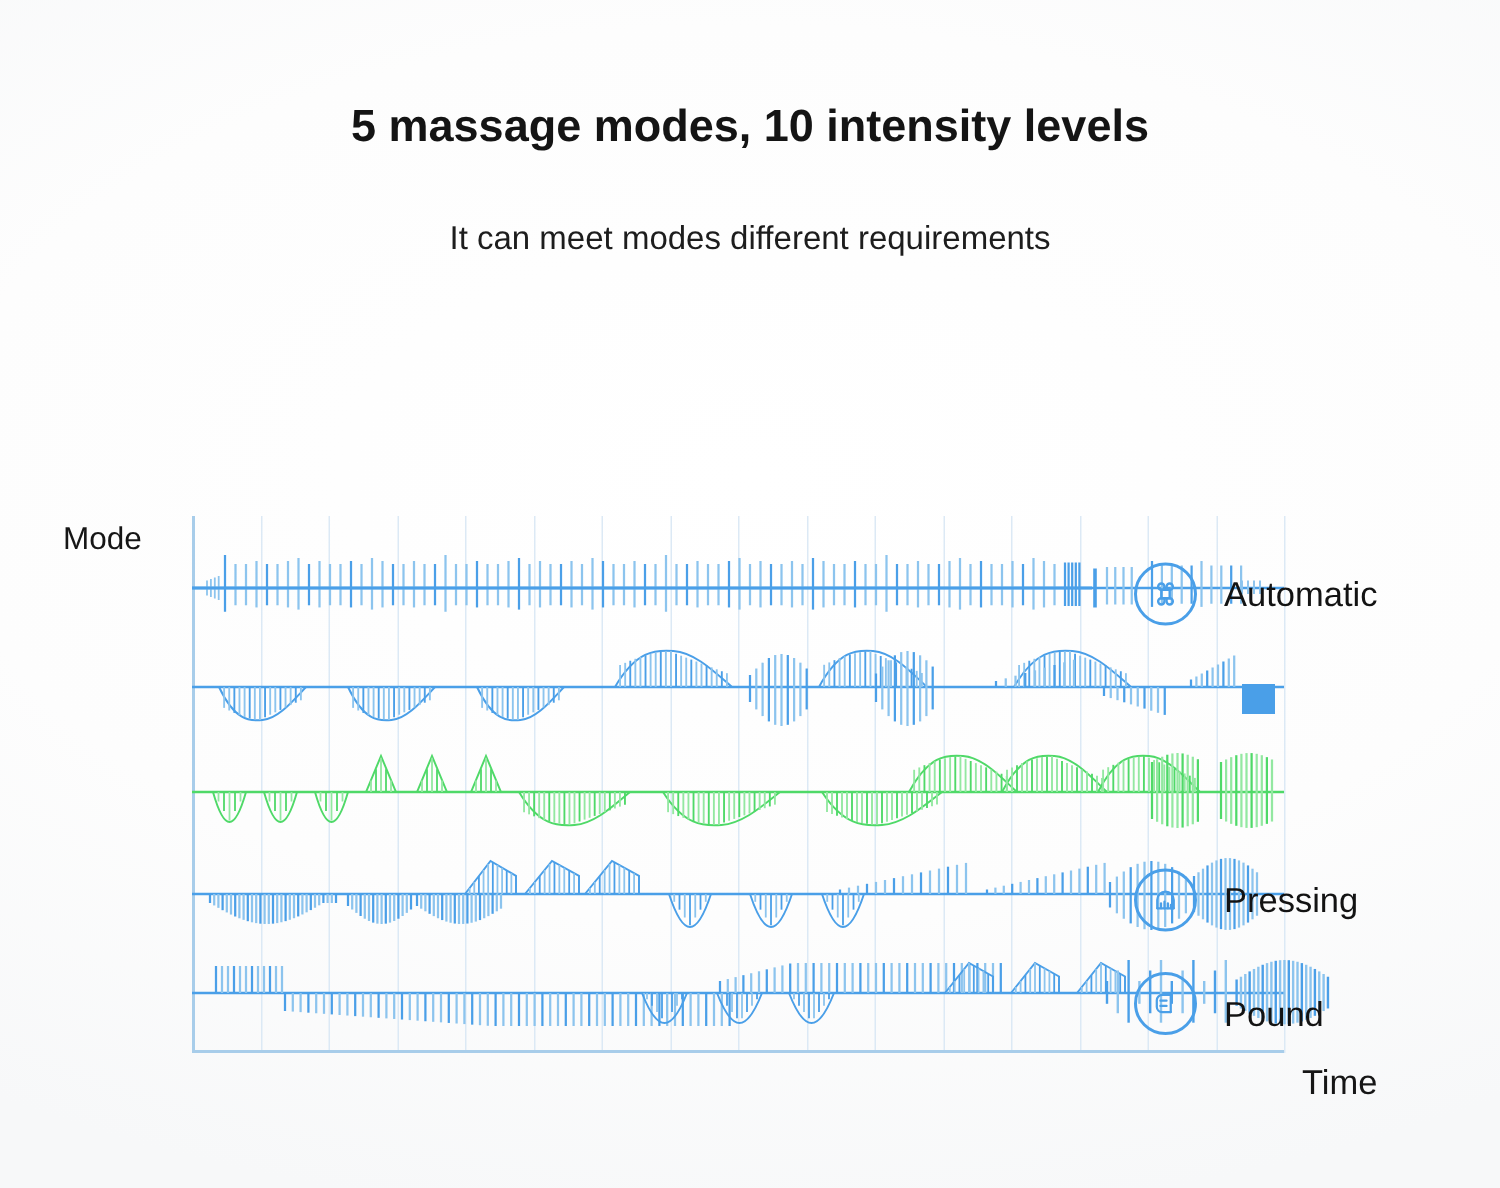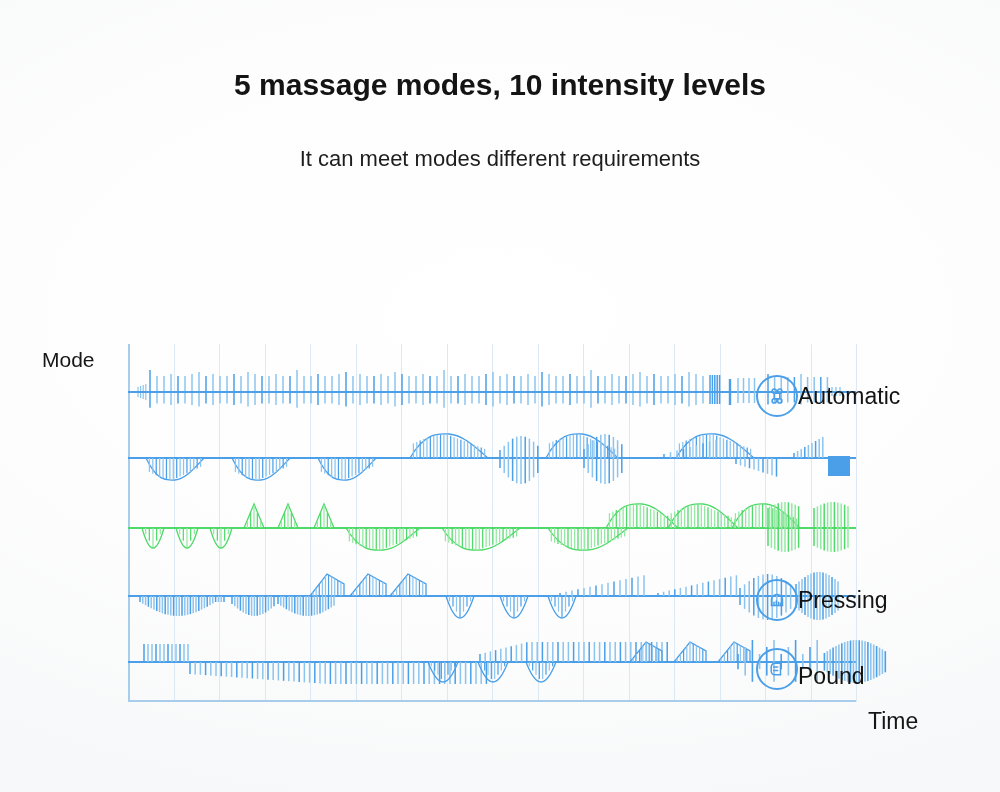--- a/index.html
+++ b/index.html
@@ -78,20 +78,21 @@
   .legend-icon{
     width:42px;height:42px;flex:0 0 42px;
     border-radius:50%;
     border:2px solid #4a9fe8;
     display:flex;align-items:center;justify-content:center;
     box-sizing:border-box;
   }
   .legend-icon.green{border-color:#4fd968;}
   .legend-icon svg{display:block;}
   .legend-label{
+    margin-left:18px;
     font-size:23px;color:#131313;white-space:nowrap;
   }
 </style>
 </head>
 <body>
 
 <div class="page">
 
   <div class="title">5 massage modes, 10 intensity levels</div>
   <div class="subtitle">It can meet modes different requirements</div>

